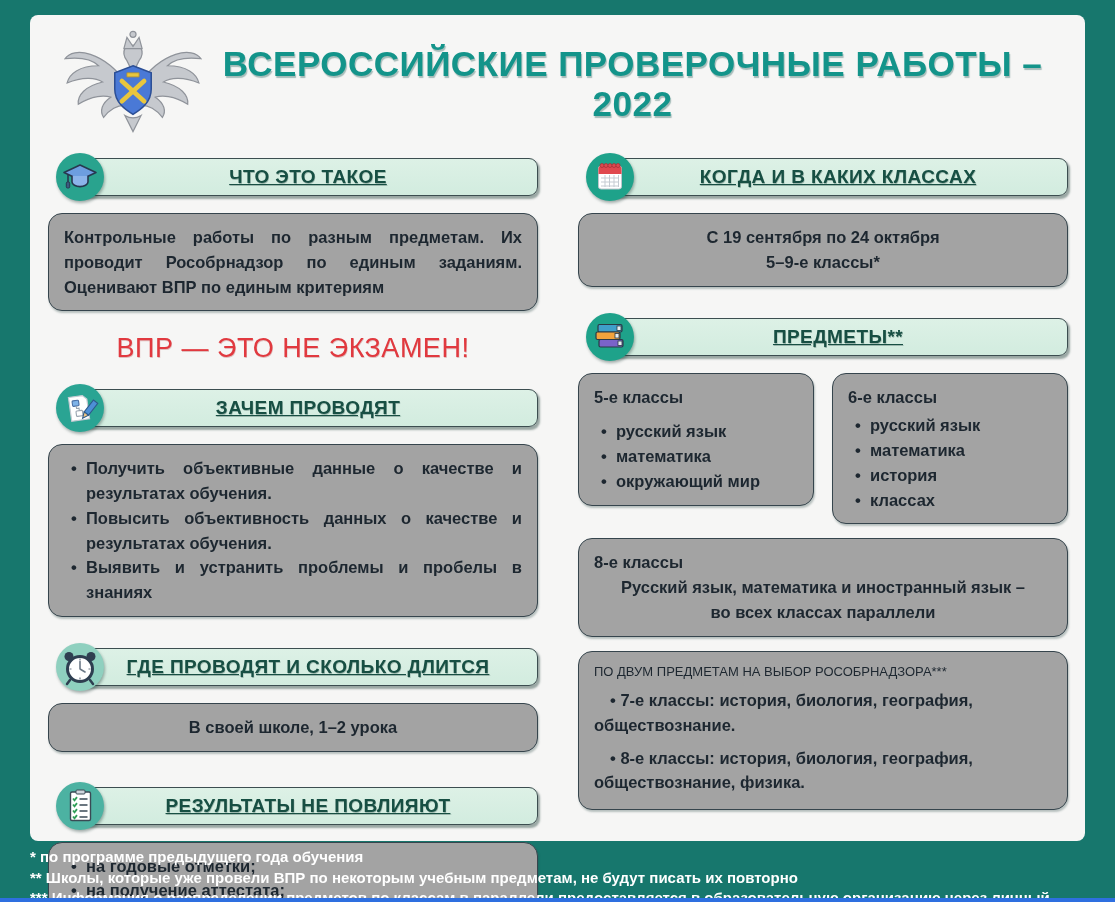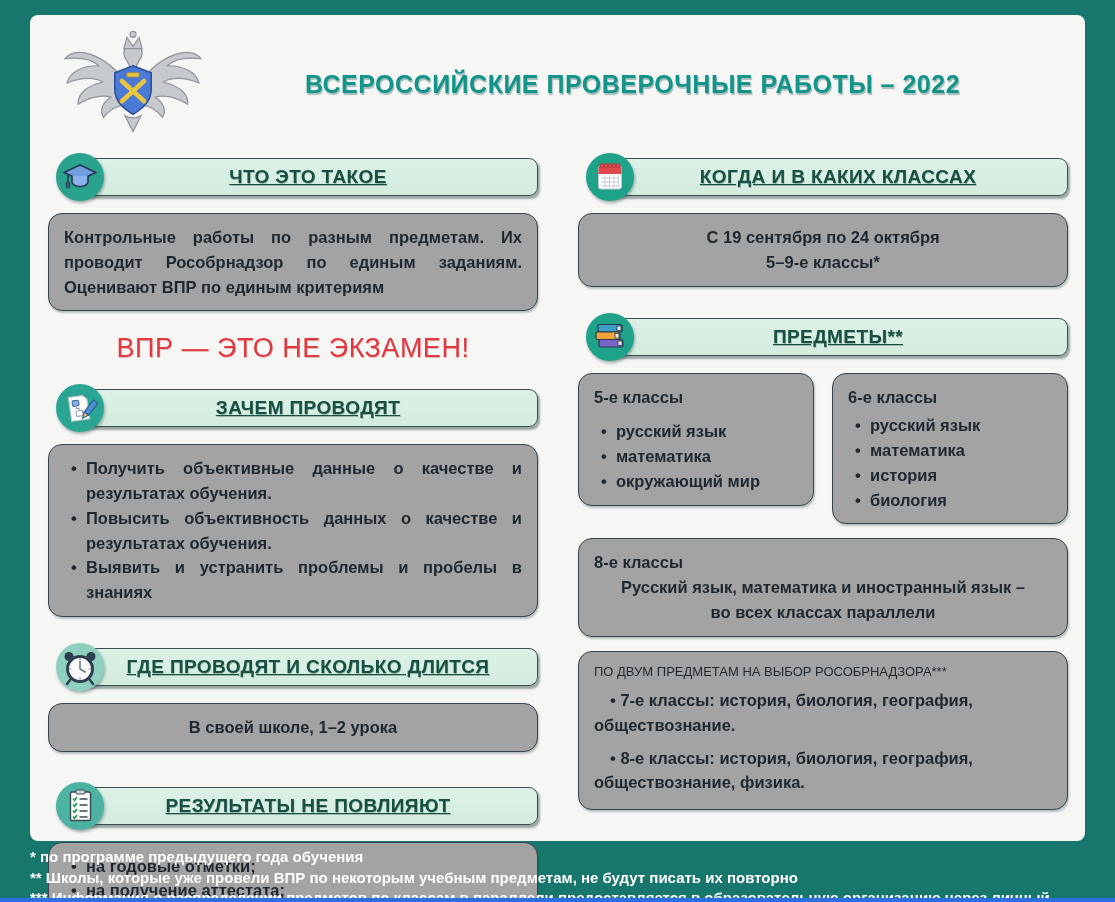--- a/index.html
+++ b/index.html
@@ -11,21 +11,21 @@
     overflow:hidden;
   }
   .panel {
     position:absolute; left:30px; top:15px; width:1055px; height:826px;
     background:#f6f6f5; border-radius:8px; padding:10px 18px 0 18px;
   }
   .hdr { display:flex; align-items:center; height:118px; }
   .logo { width:170px; flex:0 0 170px; display:flex; justify-content:center; }
   .page-title {
     flex:1; text-align:center;
-    font-size:25px; font-weight:700; letter-spacing:0.5px;
+    font-size:35px; font-weight:700; letter-spacing:0.5px;
     color:#13948a; text-shadow:1px 2px 1px rgba(14,80,74,0.35);
     padding-right:20px;
   }
   .cols { display:flex; gap:40px; margin-top:10px; }
   .col { width:490px; flex:0 0 490px; }
 
   
   .sec { position:relative; margin-bottom:12px; height:48px; }
   .icon-circle {
     position:absolute; left:8px; top:0; width:48px; height:48px; z-index:2;
@@ -253,21 +253,21 @@
             <li>математика</li>
             <li>окружающий мир</li>
           </ul>
         </div>
         <div class="card">
           <div class="card-title">6-е классы</div>
           <ul class="bullets" style="margin-top:4px;">
             <li>русский язык</li>
             <li>математика</li>
             <li>история</li>
-            <li>биология</li>
+            <li>классах</li>
           </ul>
         </div>
       </div>
 
 
       <div class="card centered gap-s">
         <div class="card-title">8-е классы</div>
         <div class="sub-line">Русский язык, математика и иностранный язык –</div>
         <div class="sub-line">во всех классах параллели</div>
       </div>

